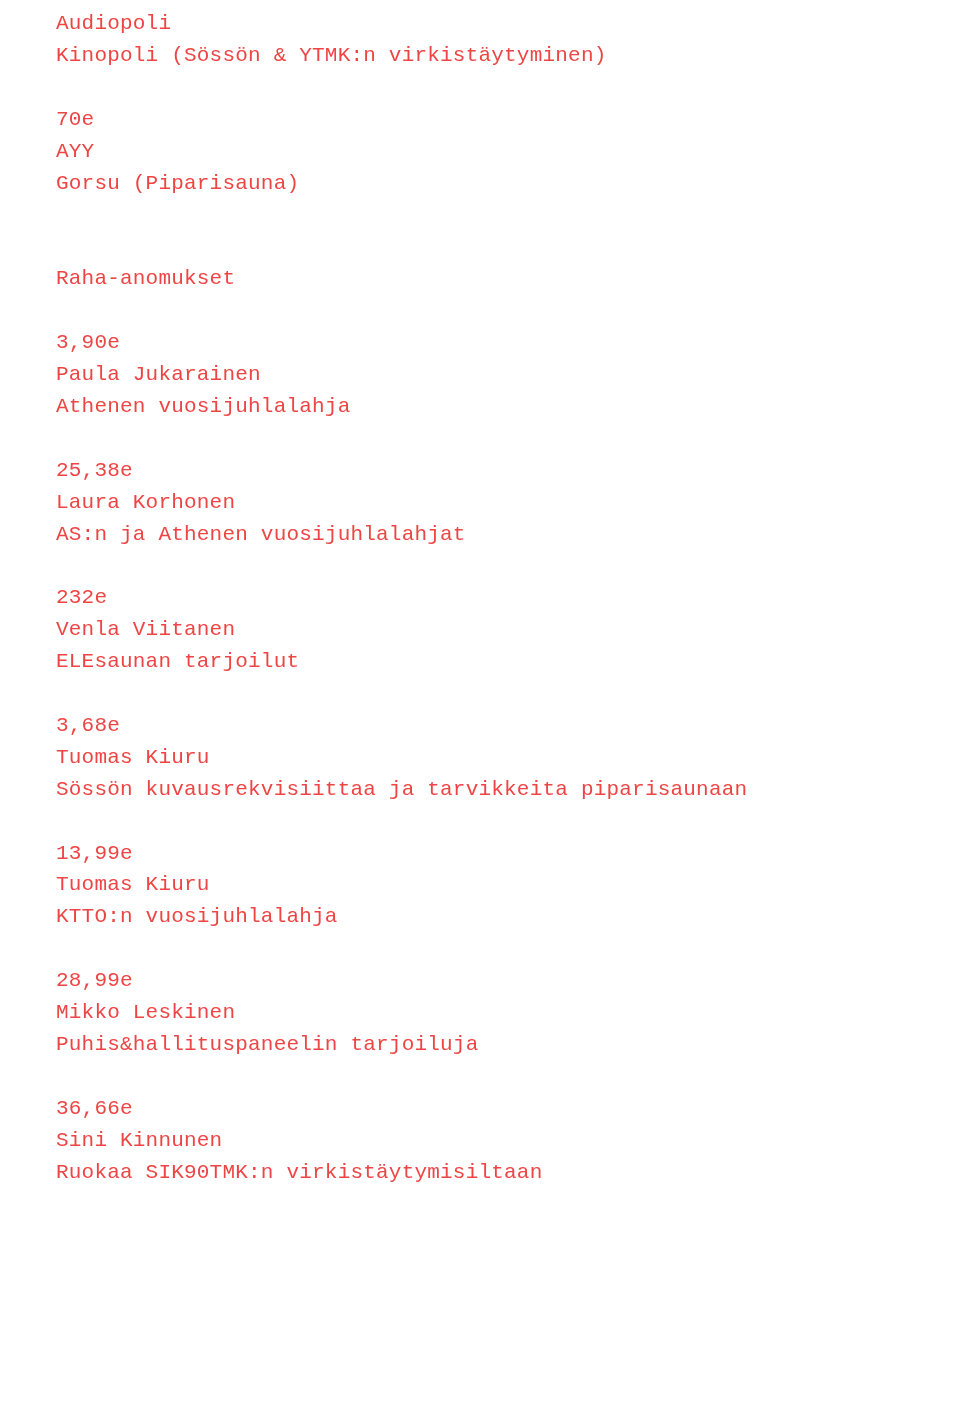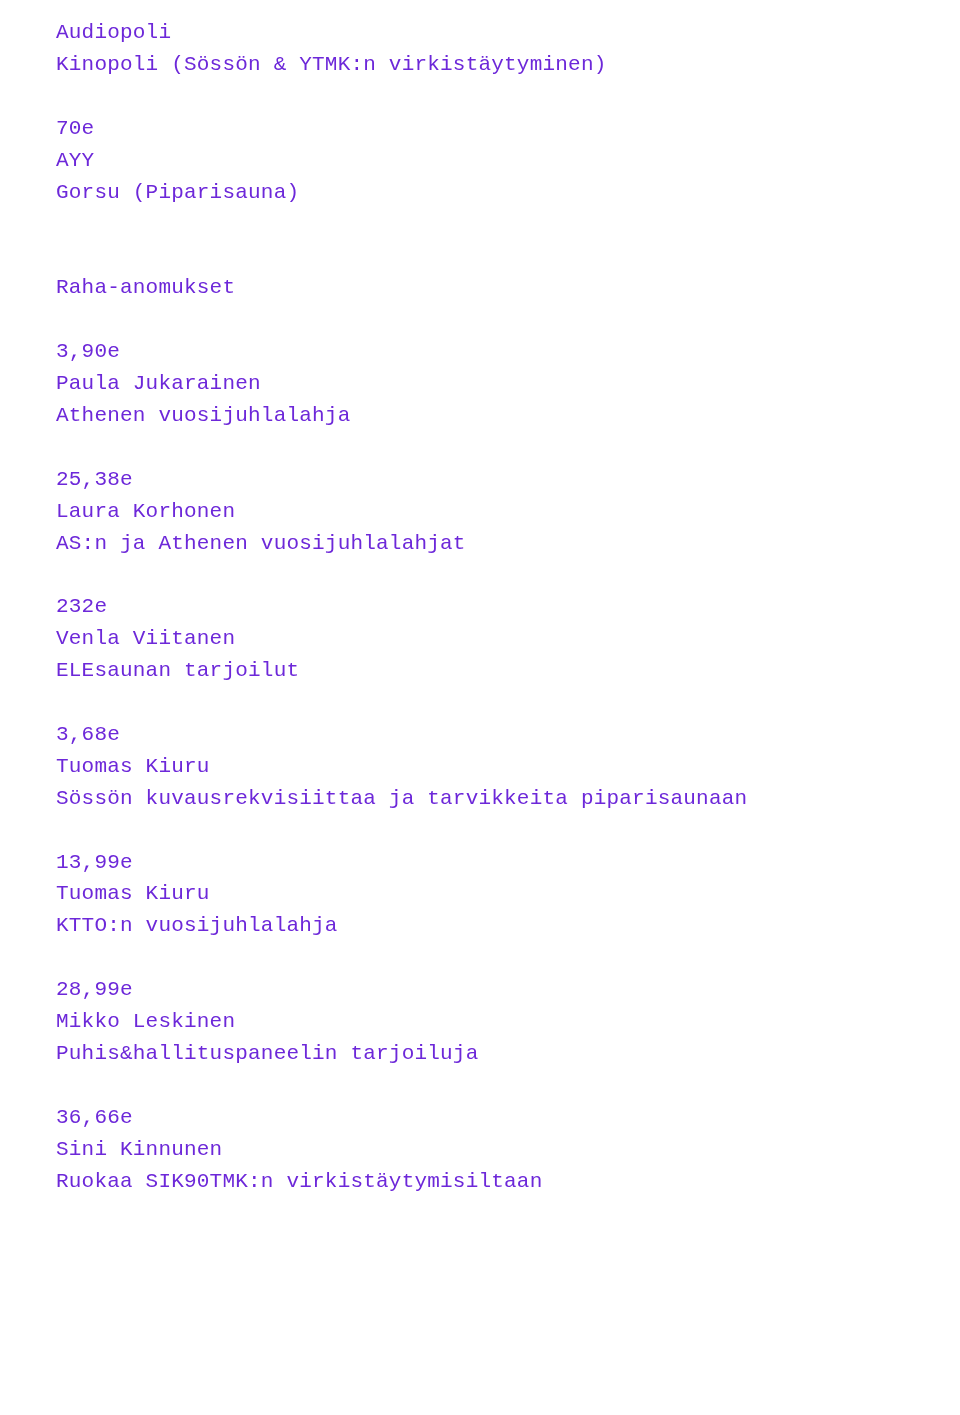--- a/index.html
+++ b/index.html
@@ -5,23 +5,23 @@
   html, body {
     margin: 0;
     padding: 0;
     width: 960px;
     background: #ffffff;
   }
   .page {
     font-family: "Courier New", Courier, monospace;
     font-size: 21px;
     line-height: 1.52;
-    color: #6d28d9;
+    color: #ef4444;
     white-space: pre;
-    padding: 17px 0 0 56px;
+    padding: 8px 0 0 56px;
     letter-spacing: 0.2px;
   }
 </style>
 </head>
 <body>
 
 <div class="page"><span>Audiopoli</span>
 <span>Kinopoli (Sössön &amp; YTMK:n virkistäytyminen)</span>
 <span></span>
 <span>70e</span>

